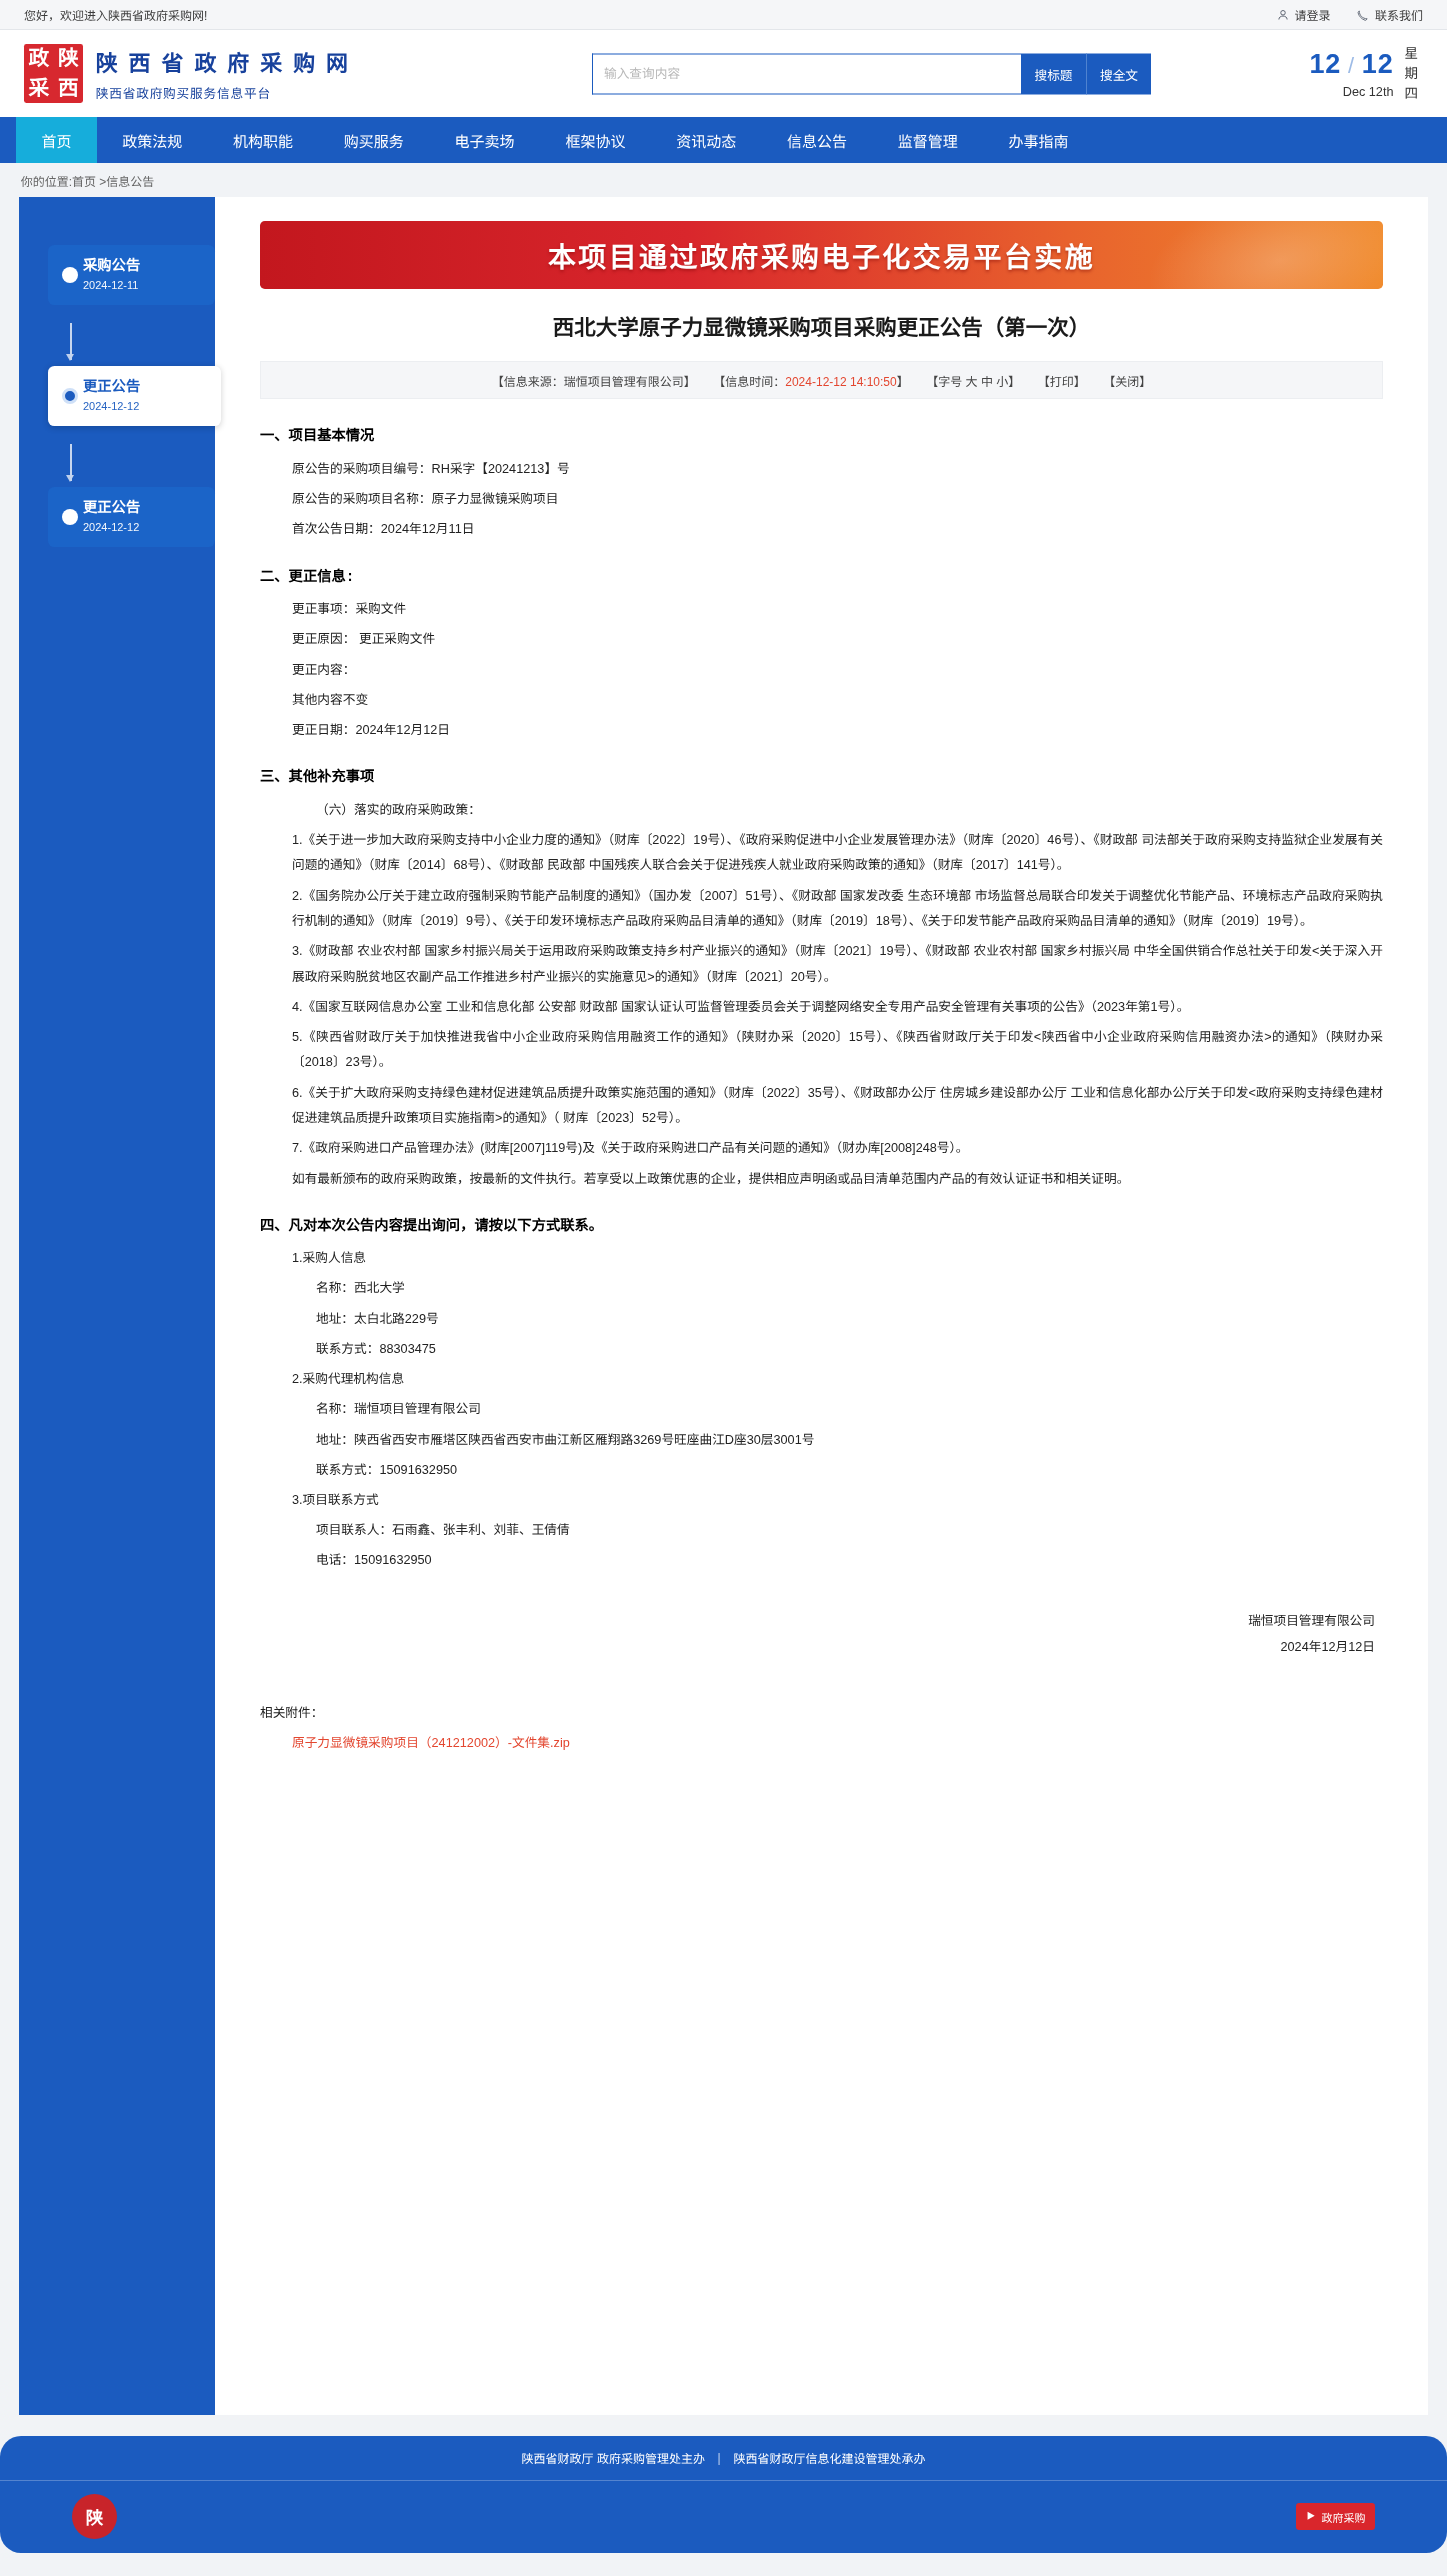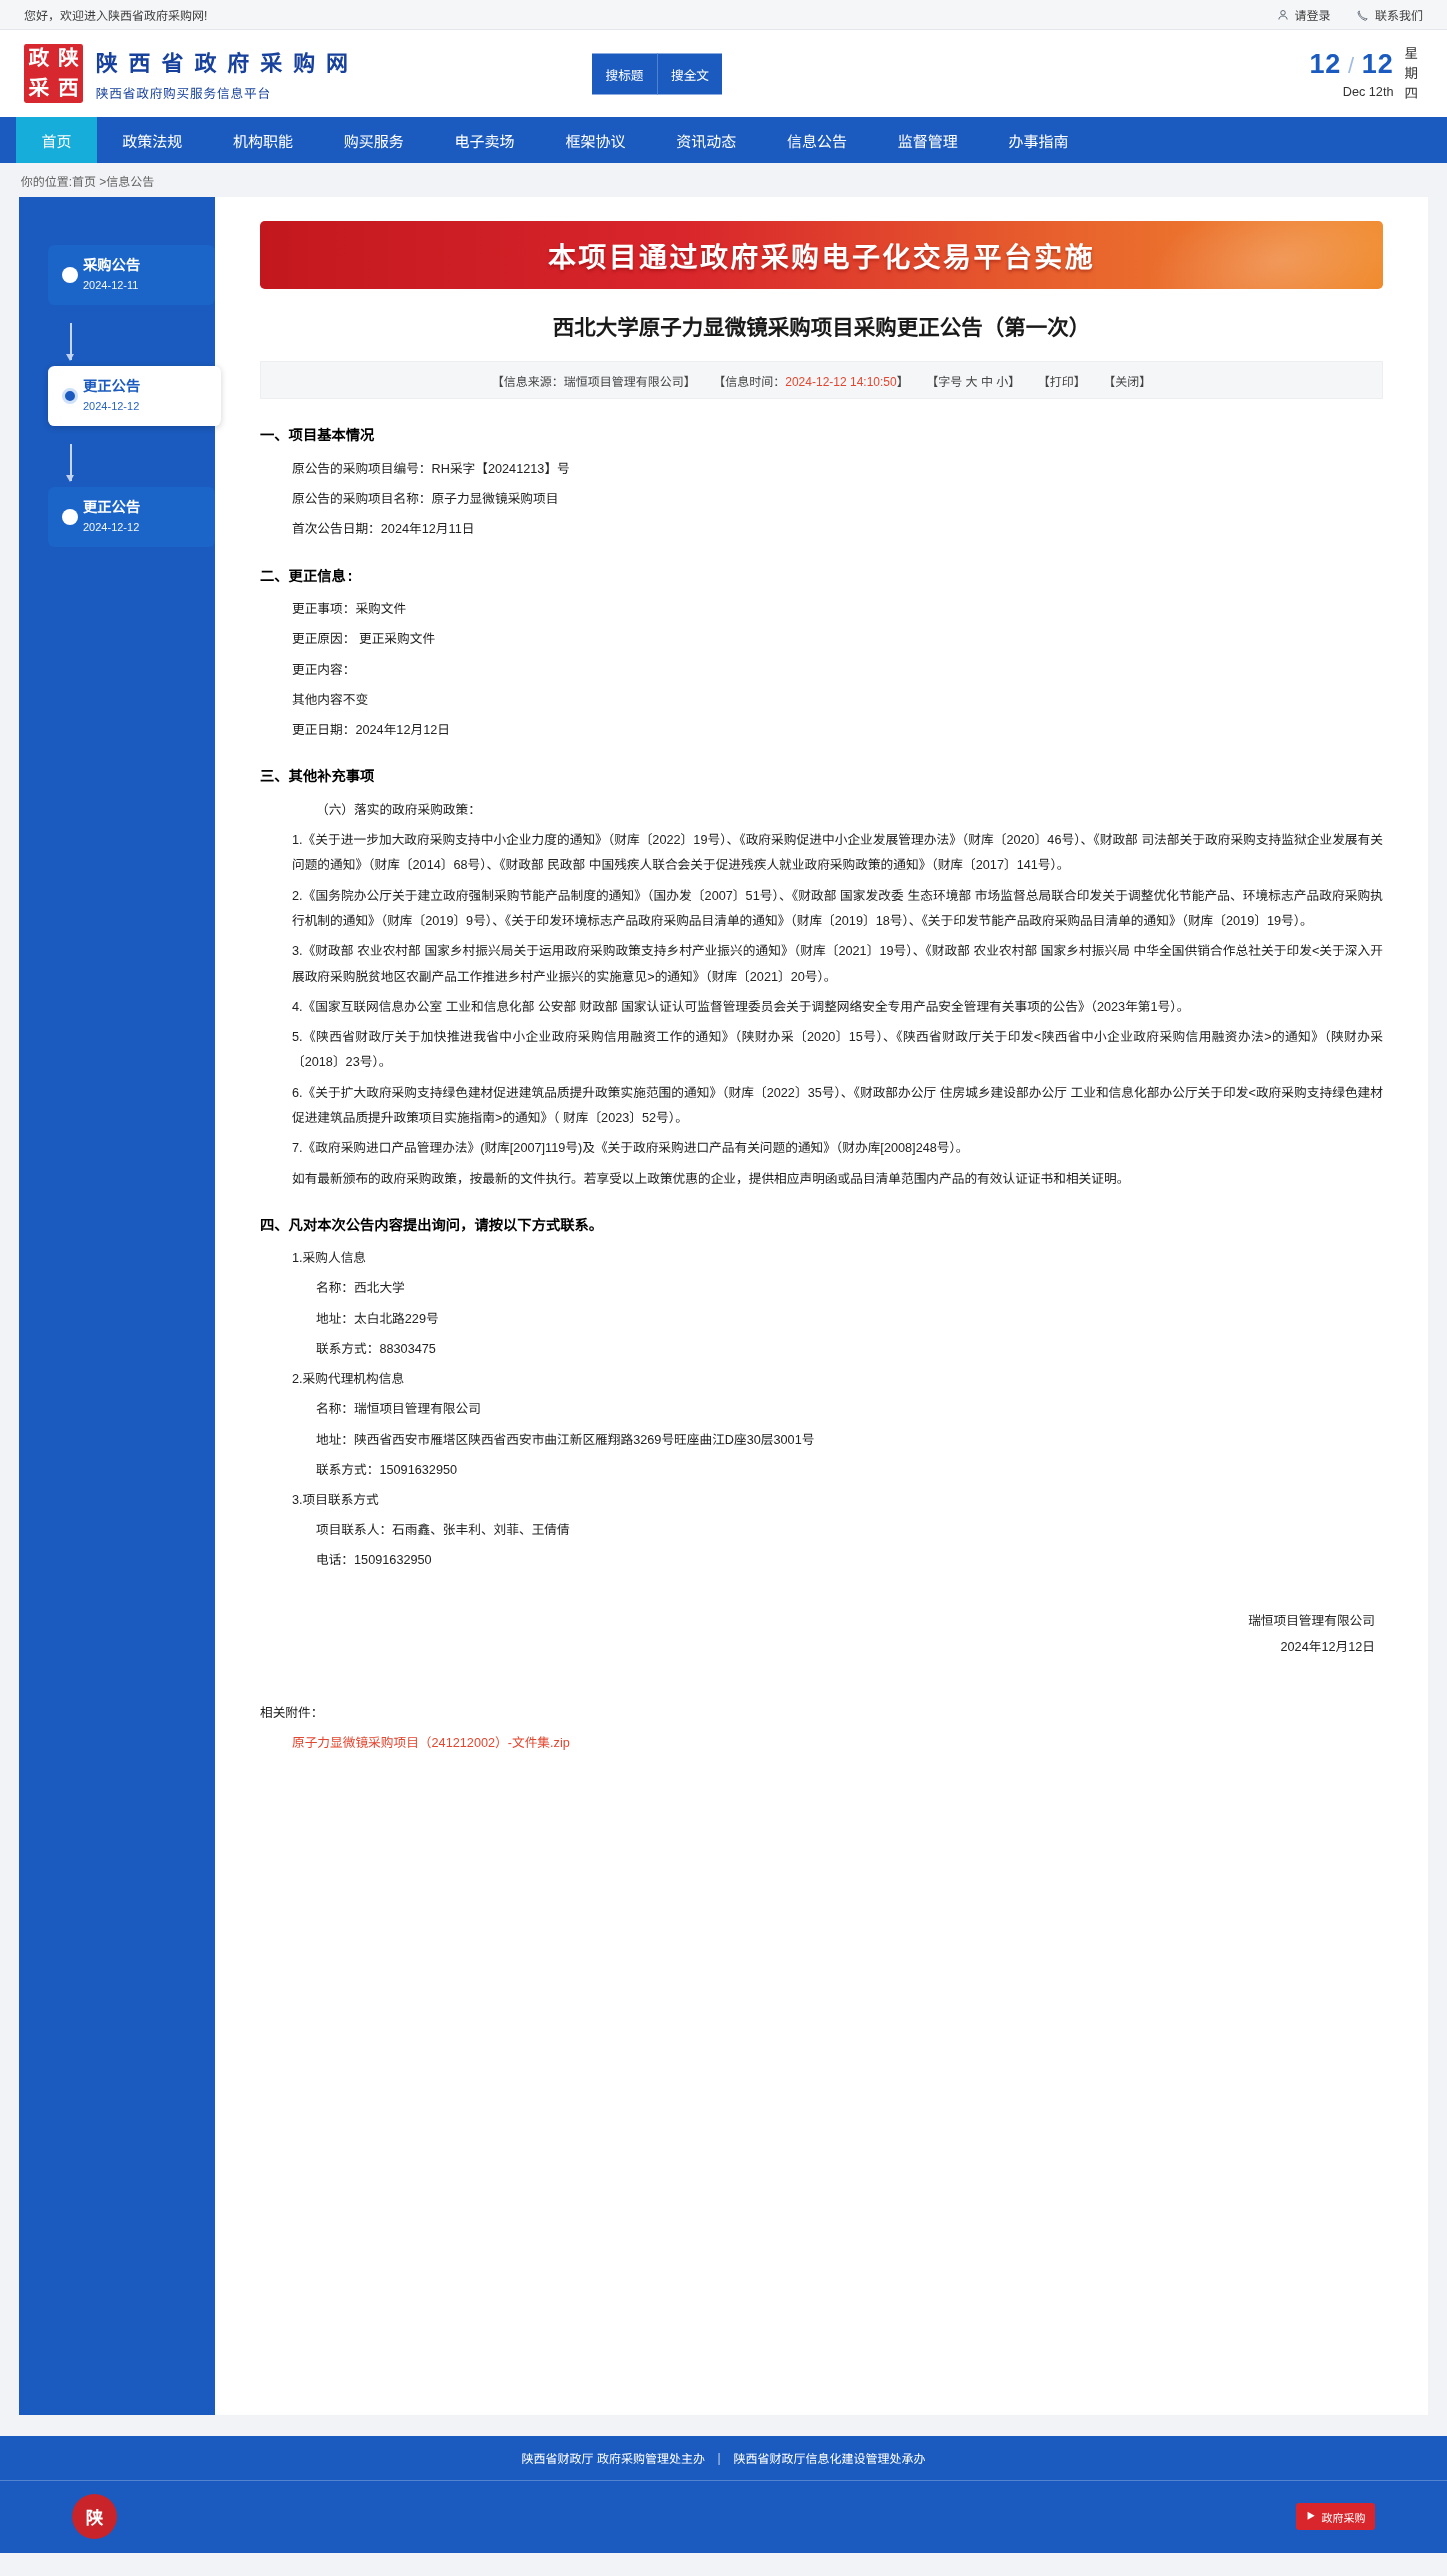--- a/index.html
+++ b/index.html
@@ -129,21 +129,21 @@
   p.indent1 { padding-left: 32px; }
   p.indent2 { padding-left: 56px; }
   p.just { text-align: justify; padding-left: 32px; text-indent: 0; }
 
   .sign { text-align: right; font-size: 12.7px; color: #222; line-height: 2.1; margin-top: 34px; padding-right: 8px; }
 
   .attach-head { font-size: 12.7px; color: #222; margin: 41px 0 11px; }
   .attach-link { font-size: 12.7px; color: #e3462f; text-decoration: none; cursor: pointer; padding-left: 32px; display: inline-block; }
 
   
-  .footer { background: #1b5bbf; color: #fff; margin-top: 20.7px; }
+  .footer { background: #1b5bbf; color: #fff; margin-top: 20.7px; border-radius: 21px; }
   .footer-top {
     height: 45px; display: flex; align-items: center; justify-content: center;
     font-size: 12px; border-bottom: 0.8px solid rgba(255,255,255,.25);
   }
   .footer-top .divider { margin: 0 12.7px; opacity: .7; }
   .footer-bottom { height: 72px; display: flex; align-items: center; justify-content: space-between; padding: 0 72px; }
   .seal {
     width: 45px; height: 45px; border-radius: 50%; background: #c8242a;
     display: flex; align-items: center; justify-content: center; color: #fff;
     font-size: 17.5px; font-weight: bold;
@@ -191,20 +191,21 @@
         <span>采</span>
         <span>西</span>
       </div>
       <div>
         <div class="brand-text-1">陕 西 省 政 府 采 购 网</div>
         <div class="brand-text-2">陕西省政府购买服务信息平台</div>
       </div>
     </div>
 
     <div class="searchbox">
+      <input class="search-input" type="text" placeholder="输入查询内容" style="">
       <button class="search-btn">搜标题</button>
       <button class="search-btn">搜全文</button>
     </div>
 
     <div class="datebox">
       <div>
         <div class="date-main">
           <span>12</span><span class="slash"> / </span><span>12</span>
         </div>
         <div class="date-sub">Dec 12th</div>

